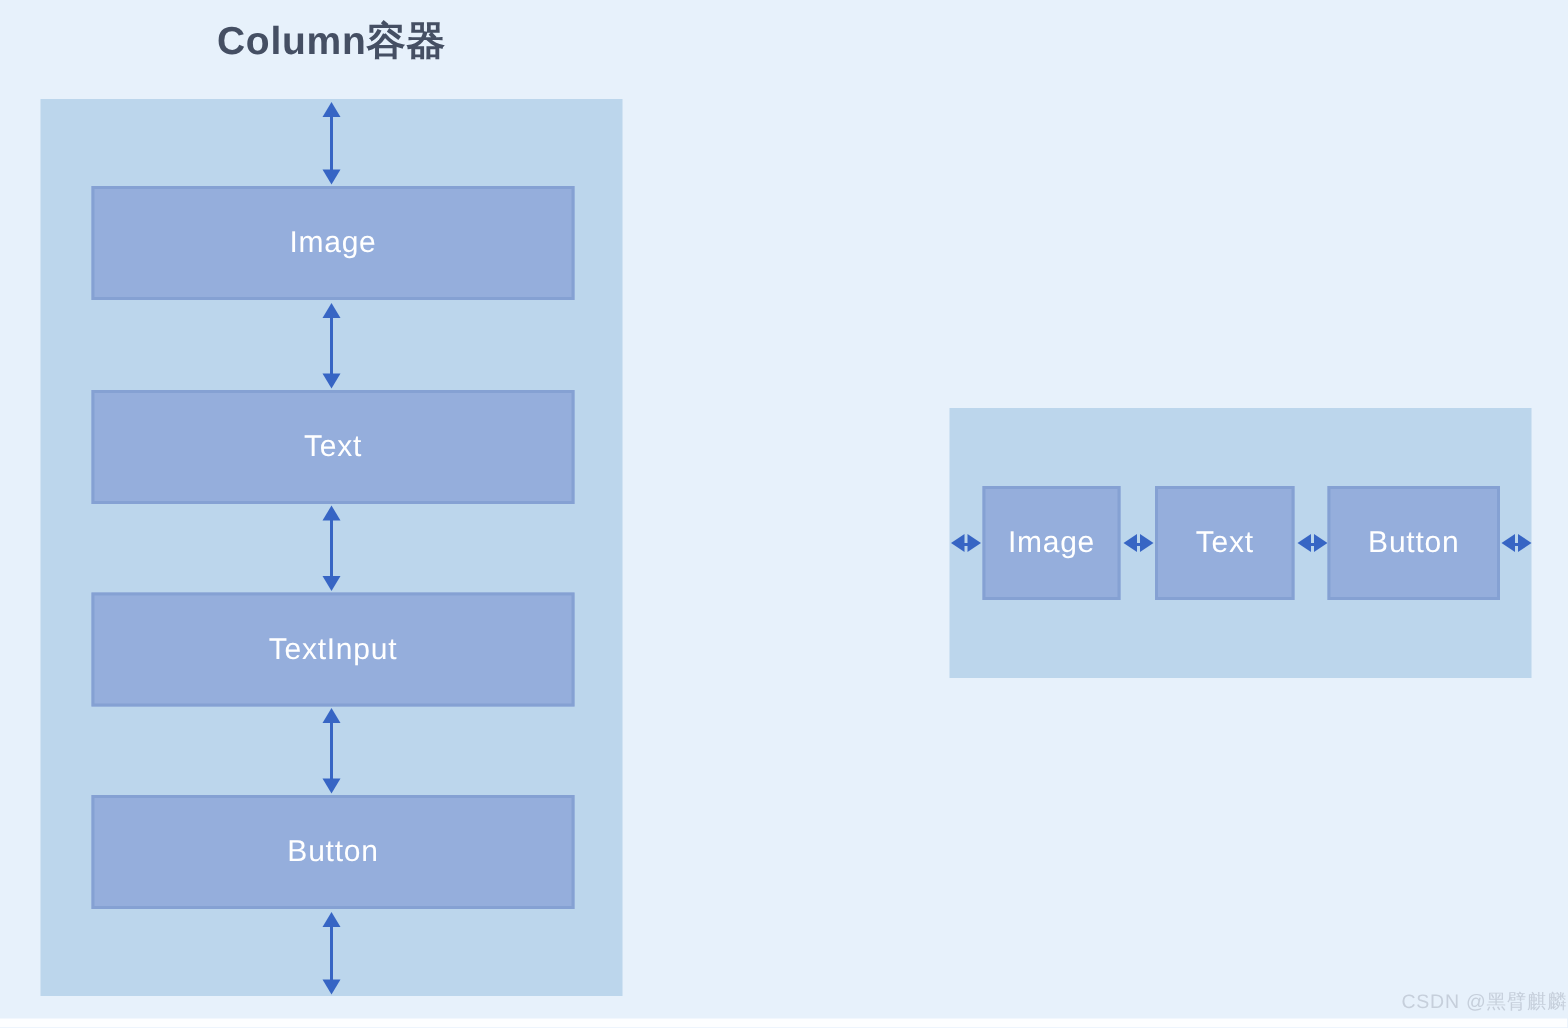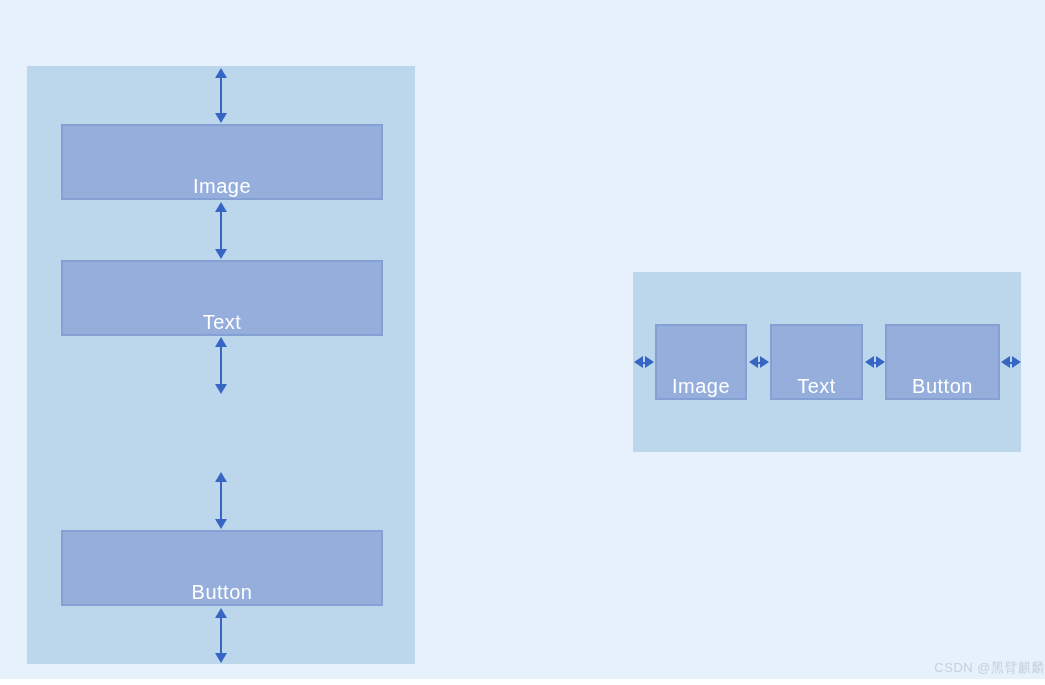--- a/index.html
+++ b/index.html
@@ -38,21 +38,21 @@
     background: var(--container-fill);
   }
   .column-container { left: 27px; top: 66px; width: 388px; height: 598px; }
   .row-container   { left: 633px; top: 272px; width: 388px; height: 180px; }
 
   .comp-box {
     position: absolute;
     background: var(--box-fill);
     border: 2px solid var(--box-border);
     display: flex;
-    align-items: flex-end;
+    align-items: center;
     justify-content: center;
     color: var(--box-text);
     font-size: 20px;
     letter-spacing: 0.5px;
   }
   .col-box { left: 34px; width: 322px; height: 76px; }
   .col-box.b0 { top: 58px; }
   .col-box.b1 { top: 194px; }
   .col-box.b2 { top: 329px; }
   .col-box.b3 { top: 464px; }
@@ -116,20 +116,21 @@
     position: absolute;
     left: 0; bottom: 0; width: 1045px; height: 6px;
     background: #FDFEFF;
   }
 </style>
 </head>
 <body>
 
 <div class="stage">
 
+  <div class="section-title col-title">Column容器</div>
 
 
   <div class="container column-container">
 
     <div class="varrow a-top">
         <div class="line"></div>
       </div>
 
     <div class="comp-box col-box b0">
       <span>Image</span>
@@ -140,20 +141,23 @@
       </div>
 
     <div class="comp-box col-box b1">
       <span>Text</span>
     </div>
 
     <div class="varrow a-2">
         <div class="line"></div>
       </div>
 
+    <div class="comp-box col-box b2">
+      <span>TextInput</span>
+    </div>
 
     <div class="varrow a-3">
         <div class="line"></div>
       </div>
 
     <div class="comp-box col-box b3">
       <span>Button</span>
     </div>
 
     <div class="varrow a-bot">

